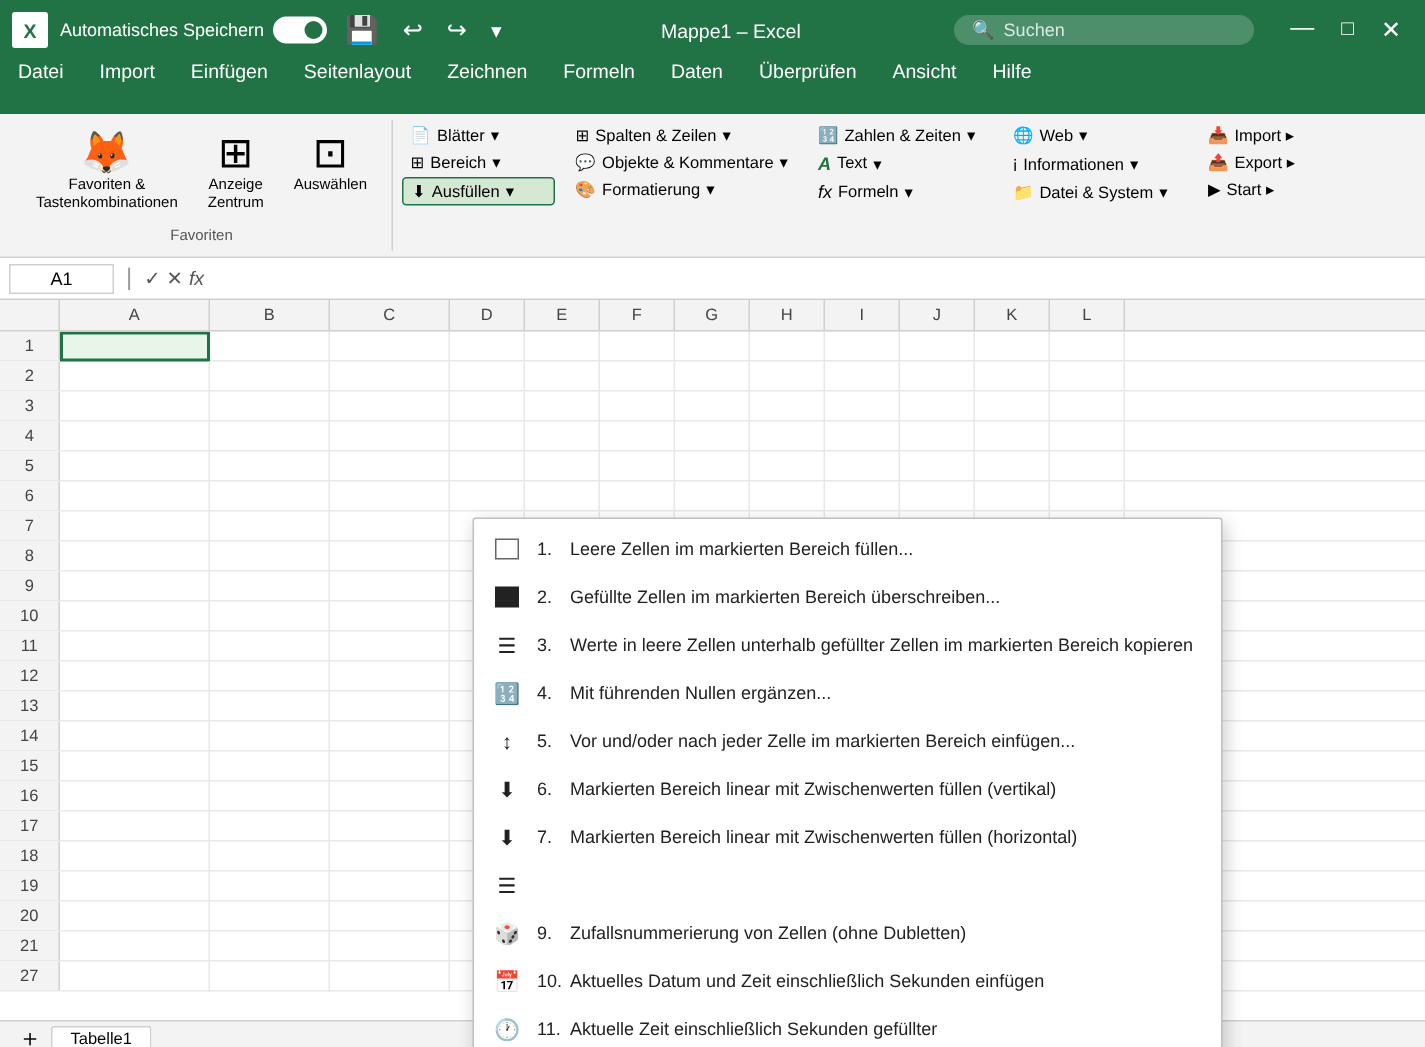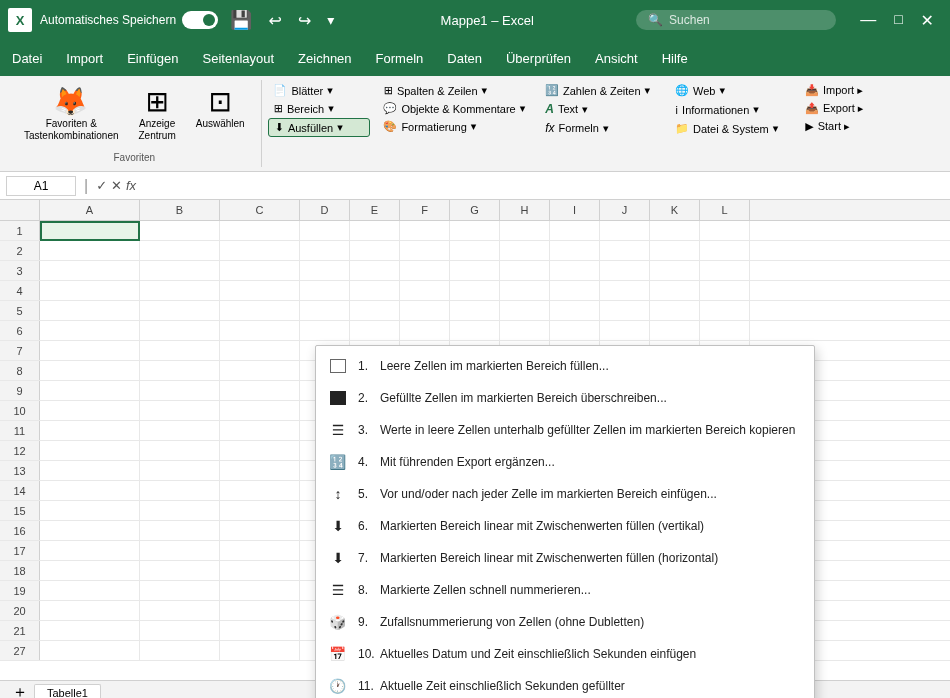--- a/index.html
+++ b/index.html
@@ -35,21 +35,21 @@
     }
     .title-bar-center {
       flex: 1; text-align: center; font-size: 13px; color: white;
     }
 
     
     .menu-bar {
       background: #217346;
       height: 36px;
       display: flex;
-      align-items: center;
+      align-items: flex-start;
     }
     .menu-item {
       color: white; padding: 0 12px; display: flex; align-items: center;
       cursor: pointer; font-size: 13px; white-space: nowrap;
     }
     .menu-item.active { background: white; color: #217346; font-weight: 600; }
 
     
     .ribbon {
       background: #f3f3f3;
@@ -700,21 +700,21 @@
       <div class="dropdown-item">
         <div class="dropdown-item-icon">
           <span style="font-size: 14px;">☰</span>
         </div>
         <div class="dropdown-item-text"><span style="min-width: 22px; display: inline-block;">3. </span><span>Werte in leere Zellen unterhalb gefüllter Zellen im markierten Bereich kopieren</span></div>
       </div>
       <div class="dropdown-item">
         <div class="dropdown-item-icon">
           <span style="font-size: 14px;">🔢</span>
         </div>
-        <div class="dropdown-item-text"><span style="min-width: 22px; display: inline-block;">4. </span><span>Mit führenden Export ergänzen...</span></div>
+        <div class="dropdown-item-text"><span style="min-width: 22px; display: inline-block;">4. </span><span>Mit führenden Nullen ergänzen...</span></div>
       </div>
       <div class="dropdown-item">
         <div class="dropdown-item-icon">
           <span style="font-size: 14px;">↕</span>
         </div>
         <div class="dropdown-item-text"><span style="min-width: 22px; display: inline-block;">5. </span><span>Vor und/oder nach jeder Zelle im markierten Bereich einfügen...</span></div>
       </div>
       <div class="dropdown-item">
         <div class="dropdown-item-icon">
           <span style="font-size: 14px;">⬇</span>
@@ -724,21 +724,20 @@
       <div class="dropdown-item">
         <div class="dropdown-item-icon">
           <span style="font-size: 14px;">⬇</span>
         </div>
         <div class="dropdown-item-text"><span style="min-width: 22px; display: inline-block;">7. </span><span>Markierten Bereich linear mit Zwischenwerten füllen (horizontal)</span></div>
       </div>
       <div class="dropdown-item">
         <div class="dropdown-item-icon">
           <span style="font-size: 14px;">☰</span>
         </div>
-        <div class="dropdown-item-text"><span style="min-width: 22px; display: inline-block;">8. </span><span>Markierte Zellen schnell nummerieren...</span></div>
       </div>
       <div class="dropdown-item">
         <div class="dropdown-item-icon">
           <span style="font-size: 14px;">🎲</span>
         </div>
         <div class="dropdown-item-text"><span style="min-width: 22px; display: inline-block;">9. </span><span>Zufallsnummerierung von Zellen (ohne Dubletten)</span></div>
       </div>
       <div class="dropdown-item">
         <div class="dropdown-item-icon">
           <span style="font-size: 14px;">📅</span>

